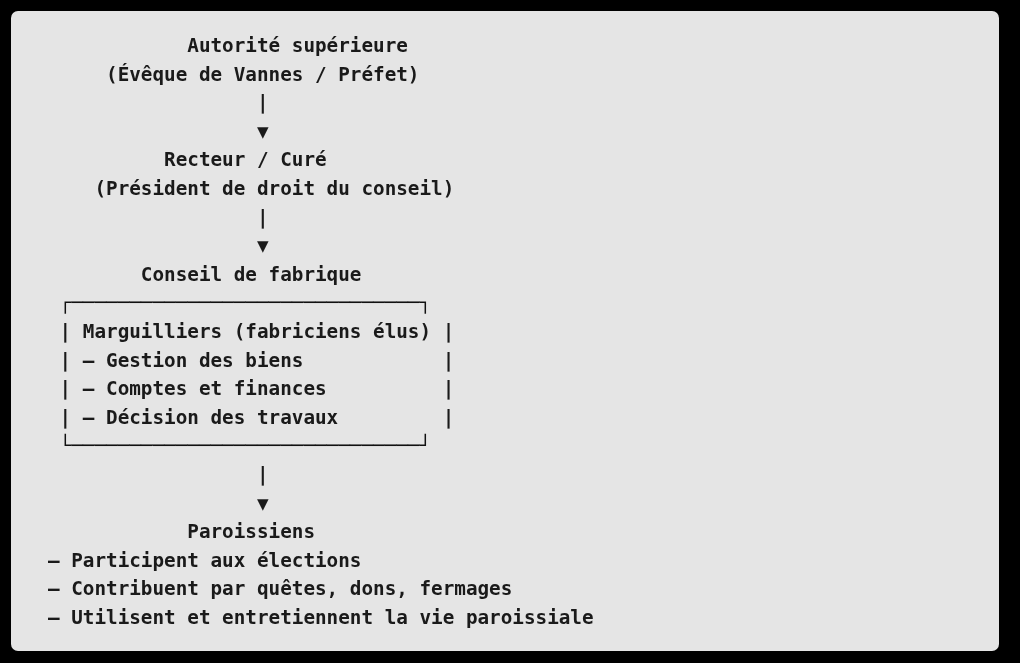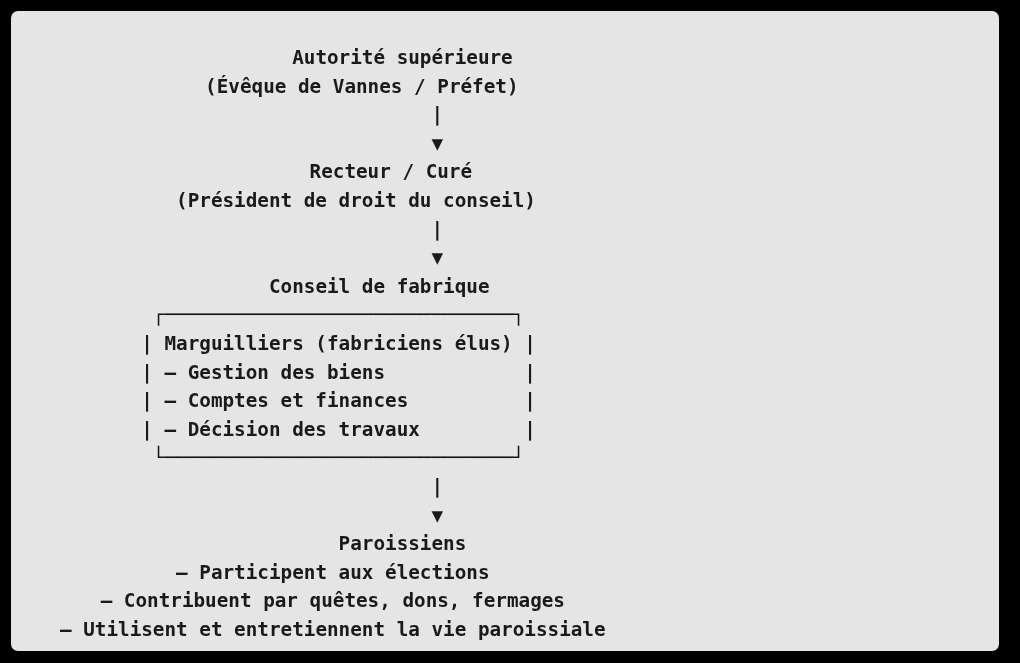--- a/index.html
+++ b/index.html
@@ -35,30 +35,29 @@
     background: #e5e5e5;
     border-radius: 7px;
     overflow: hidden;
   }
 
   
   #ascii {
     position: absolute;
     left: 37px;
     top: 21px;
-    margin: 12px;
+    margin: 0;
     padding: 0;
     font-family: "DejaVu Sans Mono", "Liberation Mono", monospace;
     font-size: 19.3px;
     font-weight: bold;
     line-height: 28.6px;
     letter-spacing: 0px;
     color: #1a1a1a;
     white-space: pre;
-    text-align: center;
     -webkit-font-smoothing: antialiased;
   }
 
   .ln {
     display: block;
     height: 28.6px;
     white-space: pre;
   }
 
   

